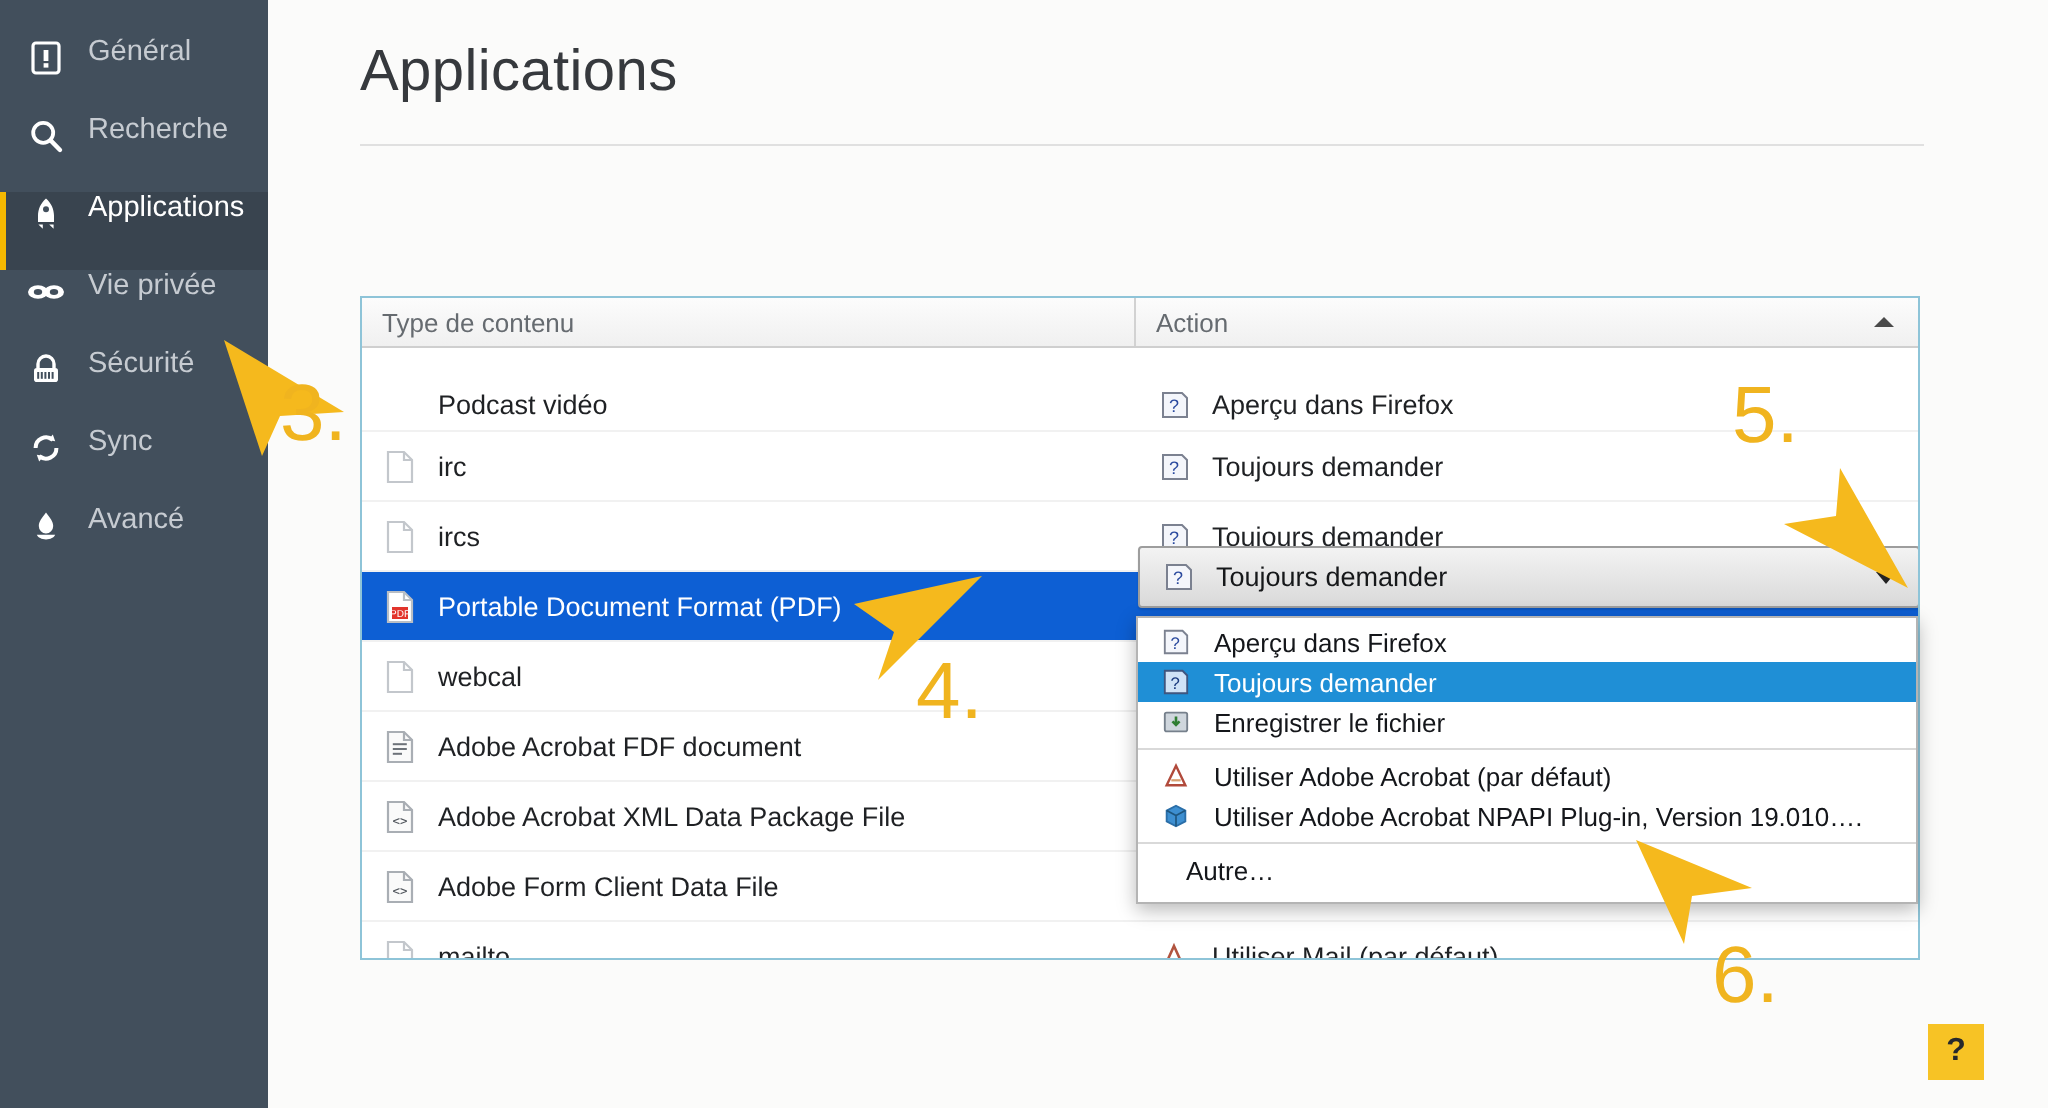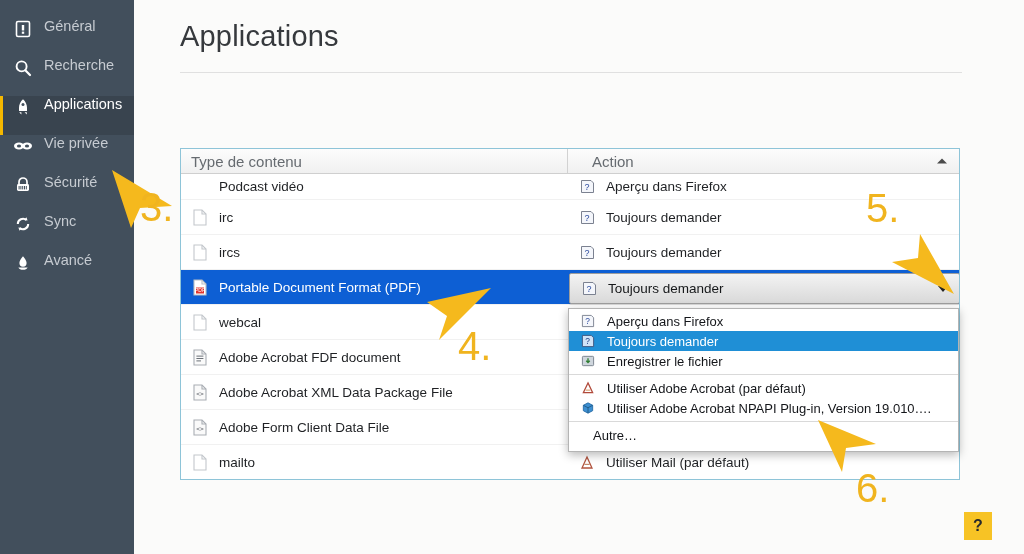--- a/index.html
+++ b/index.html
@@ -89,23 +89,22 @@
     width: 780px; height: 332px;
     border: 1px solid #8ec4d8;
     background: #ffffff;
     overflow: hidden;
   }
   .table-head {
     display: flex;
     height: 25px;
     background: linear-gradient(#fcfcfc, #f0f0f0);
     border-bottom: 1px solid #cfcfcf;
-    font-size: 15px;
+    font-size: 13px;
     color: #666b70;
-    gap: 14px;
   }
   .th {
     display: flex; align-items: center;
     padding-left: 10px;
     height: 100%;
     position: relative;
   }
   .th-type { width: 387px; border-right: 1px solid #d2d2d2; }
   .th-action { flex: 1; }
   .sort-caret {
@@ -116,21 +115,21 @@
     border-right: 5px solid transparent;
     border-bottom: 5px solid #4a4a4a;
   }
 
   .row {
     display: flex;
     height: 35px;
     align-items: center;
     border-bottom: 1px solid #f1f1f1;
   }
-  .row.first { height: 26px; }
+  .row.first { height: 26px; margin-top: 16px; }
   .row.selected { background: #0d5fd4; }
   .cell-type {
     width: 387px;
     display: flex; align-items: center;
     padding-left: 8px;
     font-size: 13.5px;
     color: #1f2124;
     white-space: nowrap;
     overflow: hidden;
   }

